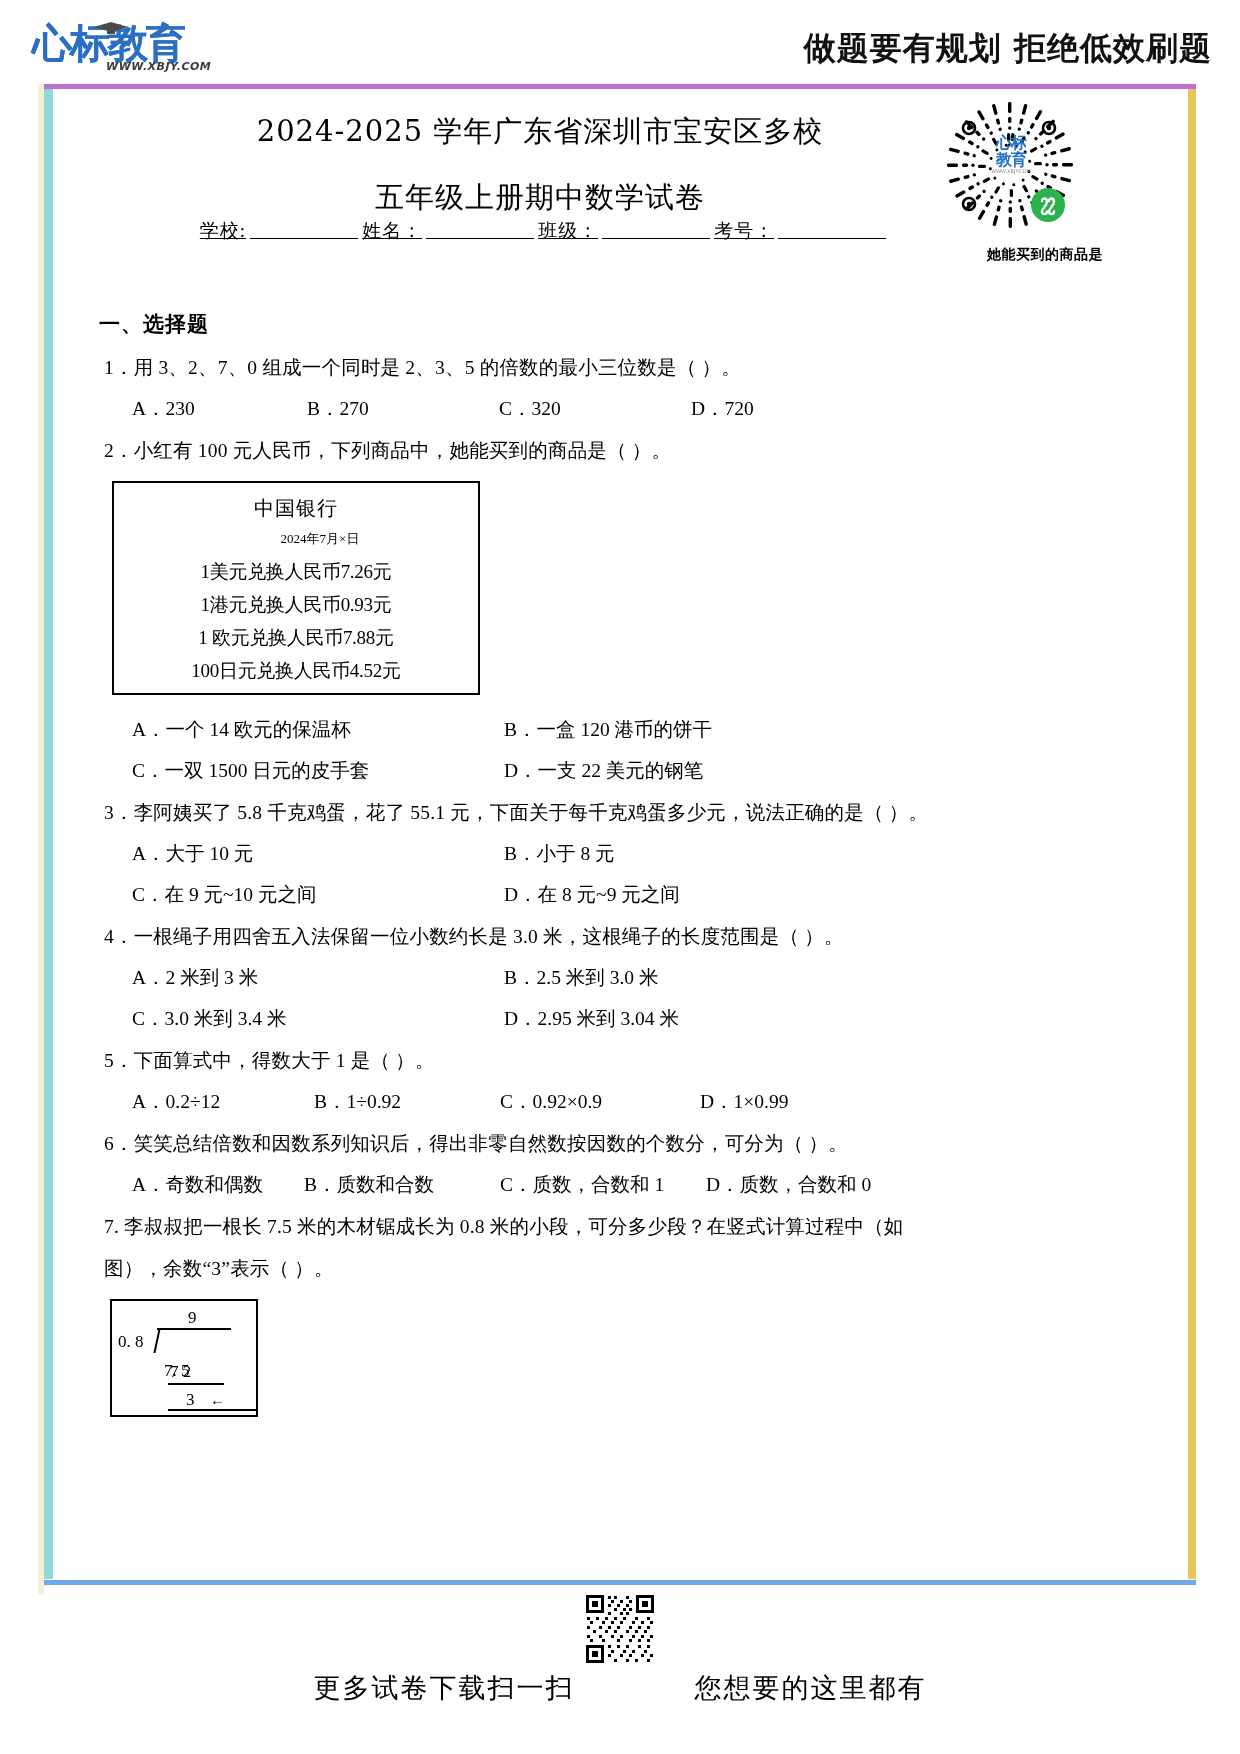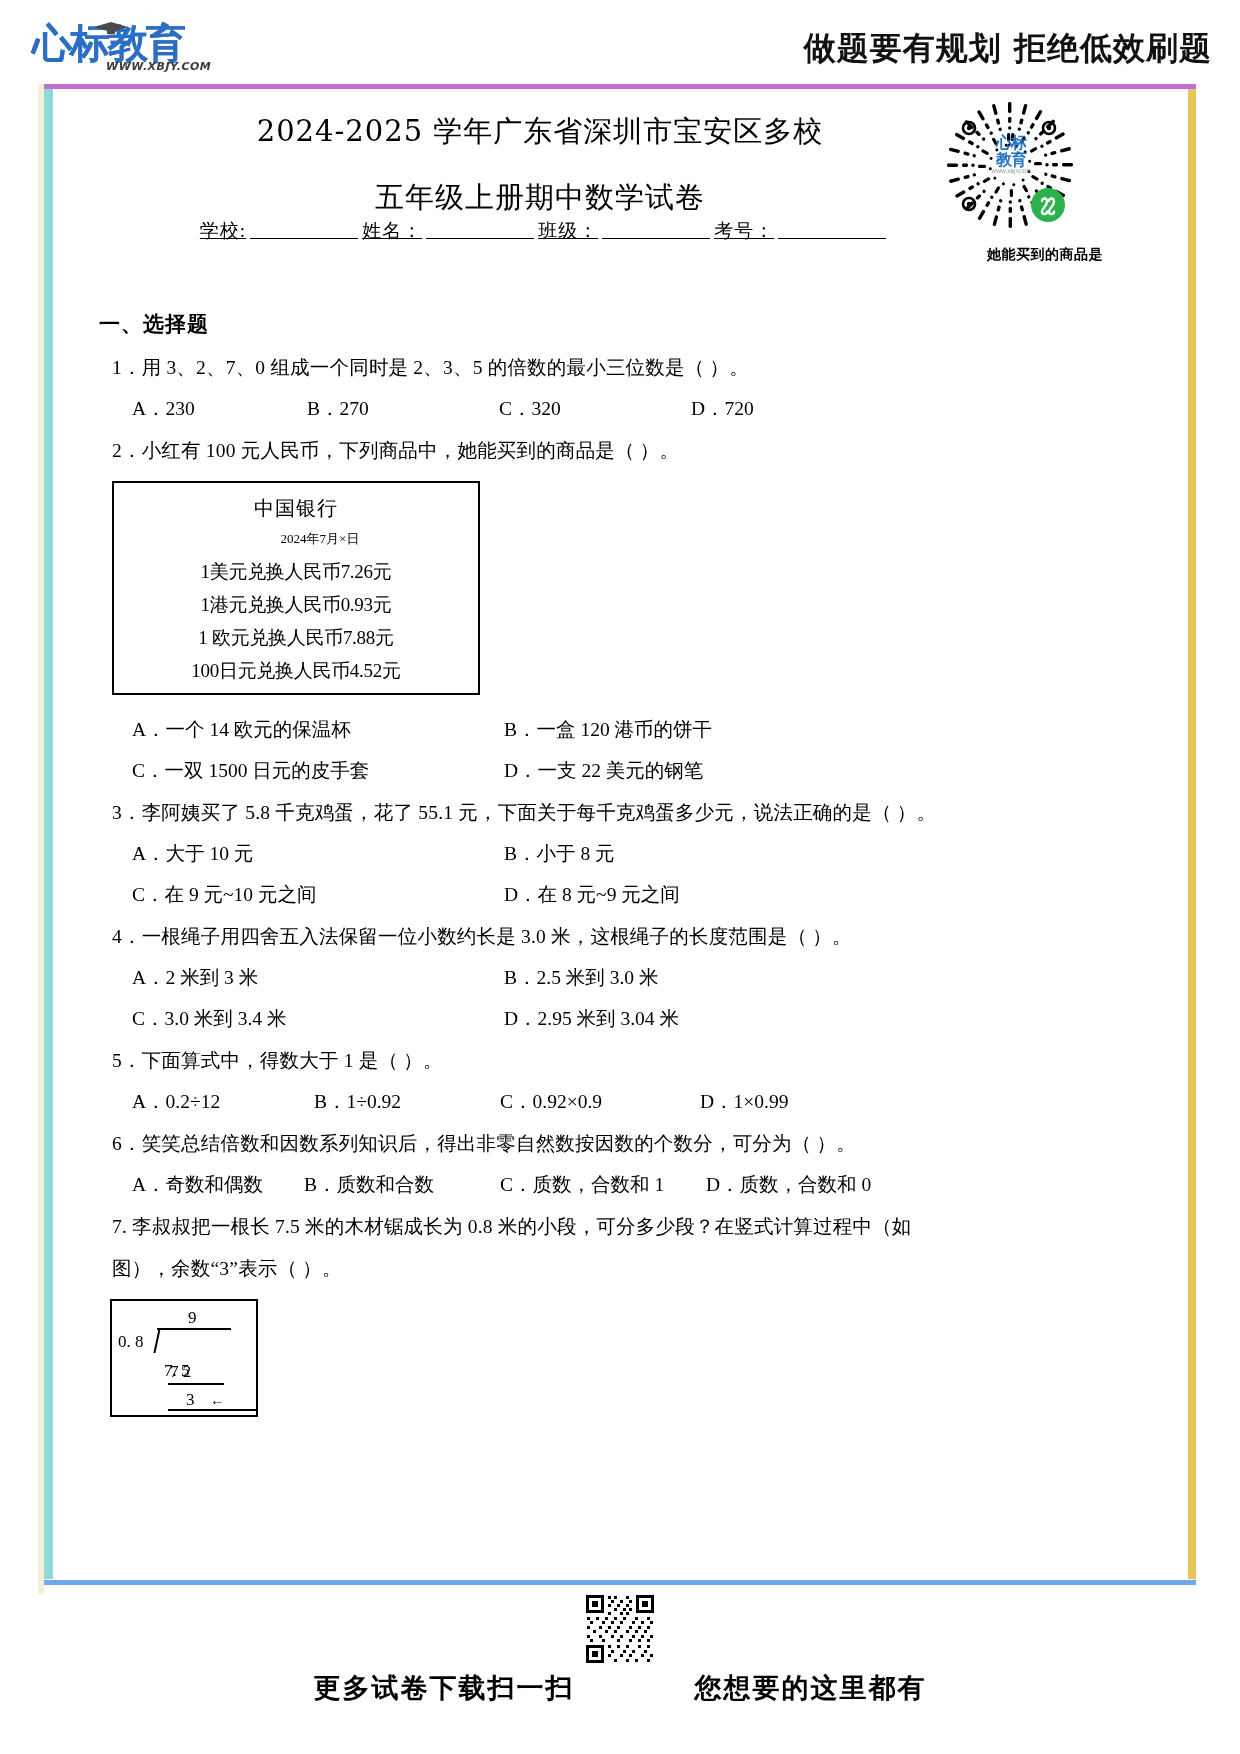--- a/index.html
+++ b/index.html
@@ -196,21 +196,21 @@
   .section-head {
     font-family: "DejaVu Serif", serif;
     font-weight: bold;
     font-size: 21px;
     letter-spacing: 1px;
     margin: 10px 0 14px 3px;
   }
   .q-stem {
     font-size: 19.5px;
     line-height: 32px;
-    margin: 10px 0 6px 16px;
+    margin: 10px 0 6px 8px;
     letter-spacing: 0.2px;
   }
   .opt-row {
     display: flex;
     font-size: 19.5px;
     line-height: 33px;
     margin: 8px 0 8px 0;
     padding-left: 36px;
   }
 
@@ -322,21 +322,21 @@
     position: absolute;
     left: 583px; top: 0px;
     width: 74px; height: 74px;
   }
   .footer-text {
     position: absolute;
     left: 0; top: 78px;
     width: 1240px;
     text-align: center;
     font-family: "DejaVu Sans", sans-serif;
-    font-weight: bold;
+    font-weight: normal;
     font-size: 27px;
     letter-spacing: 2px;
     color: #000;
   }
   .footer-text .gap { display: inline-block; width: 120px; }
 </style>
 </head>
 <body>
 
 <div class="header">

